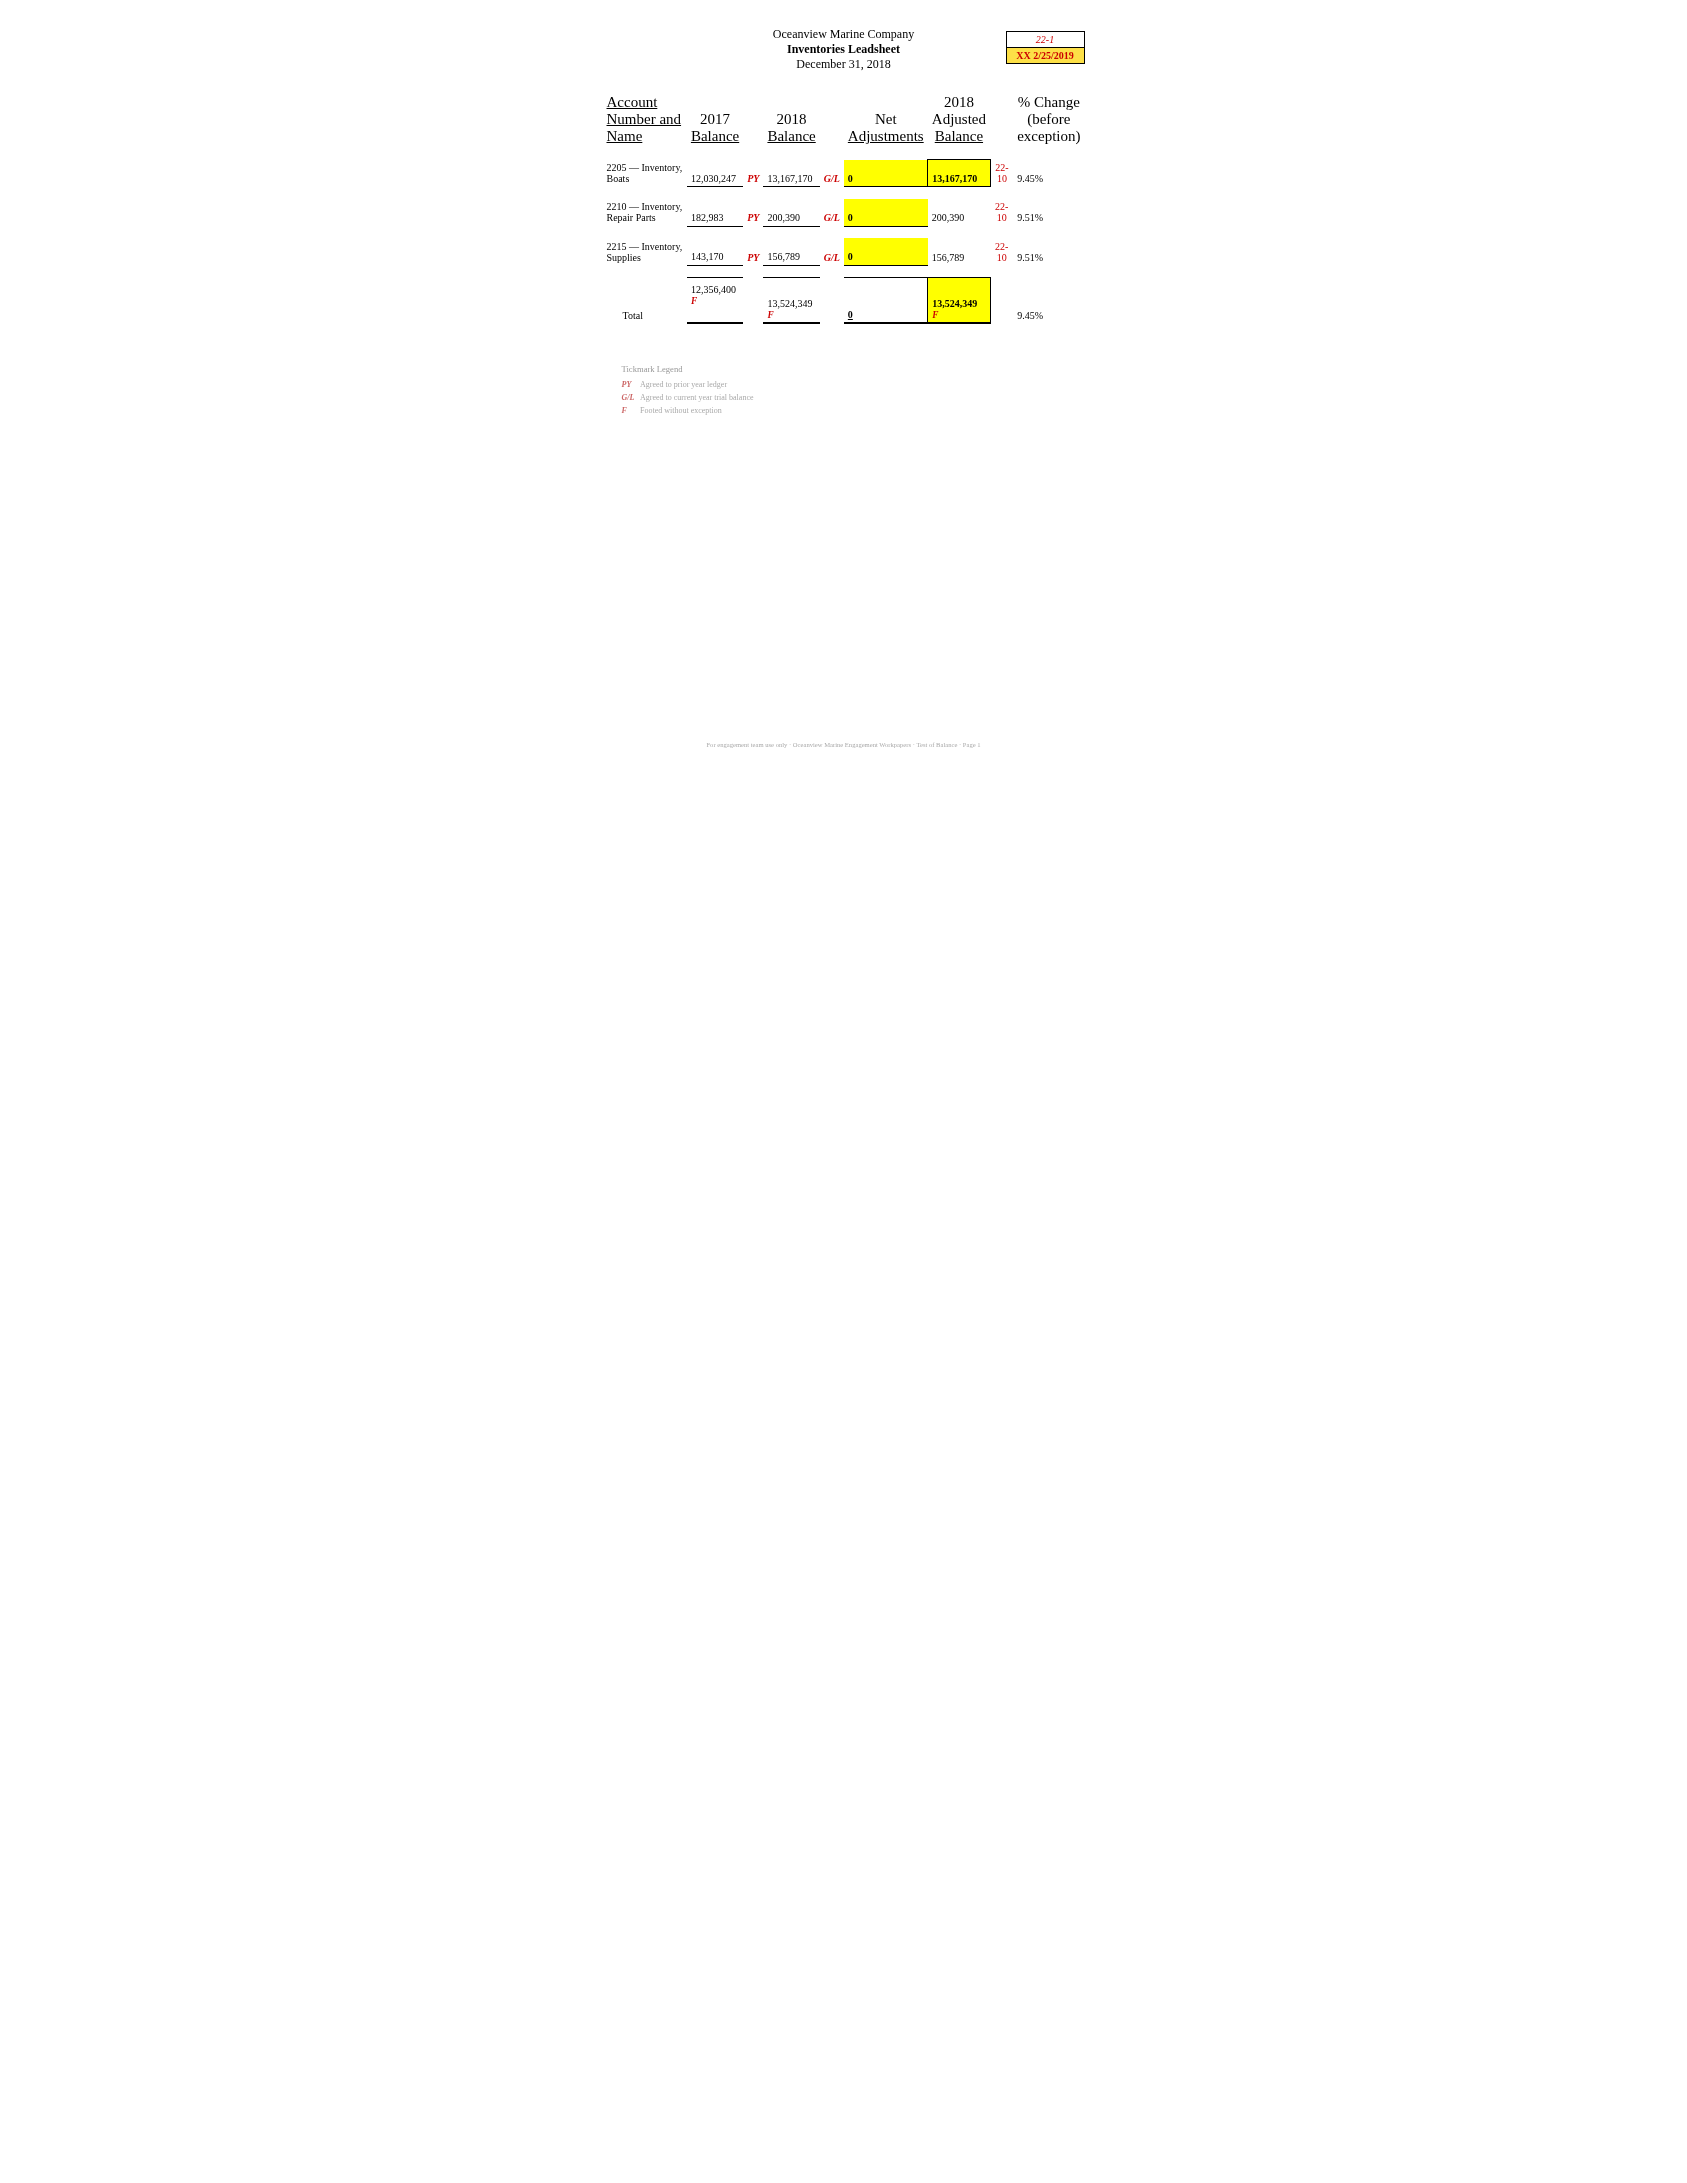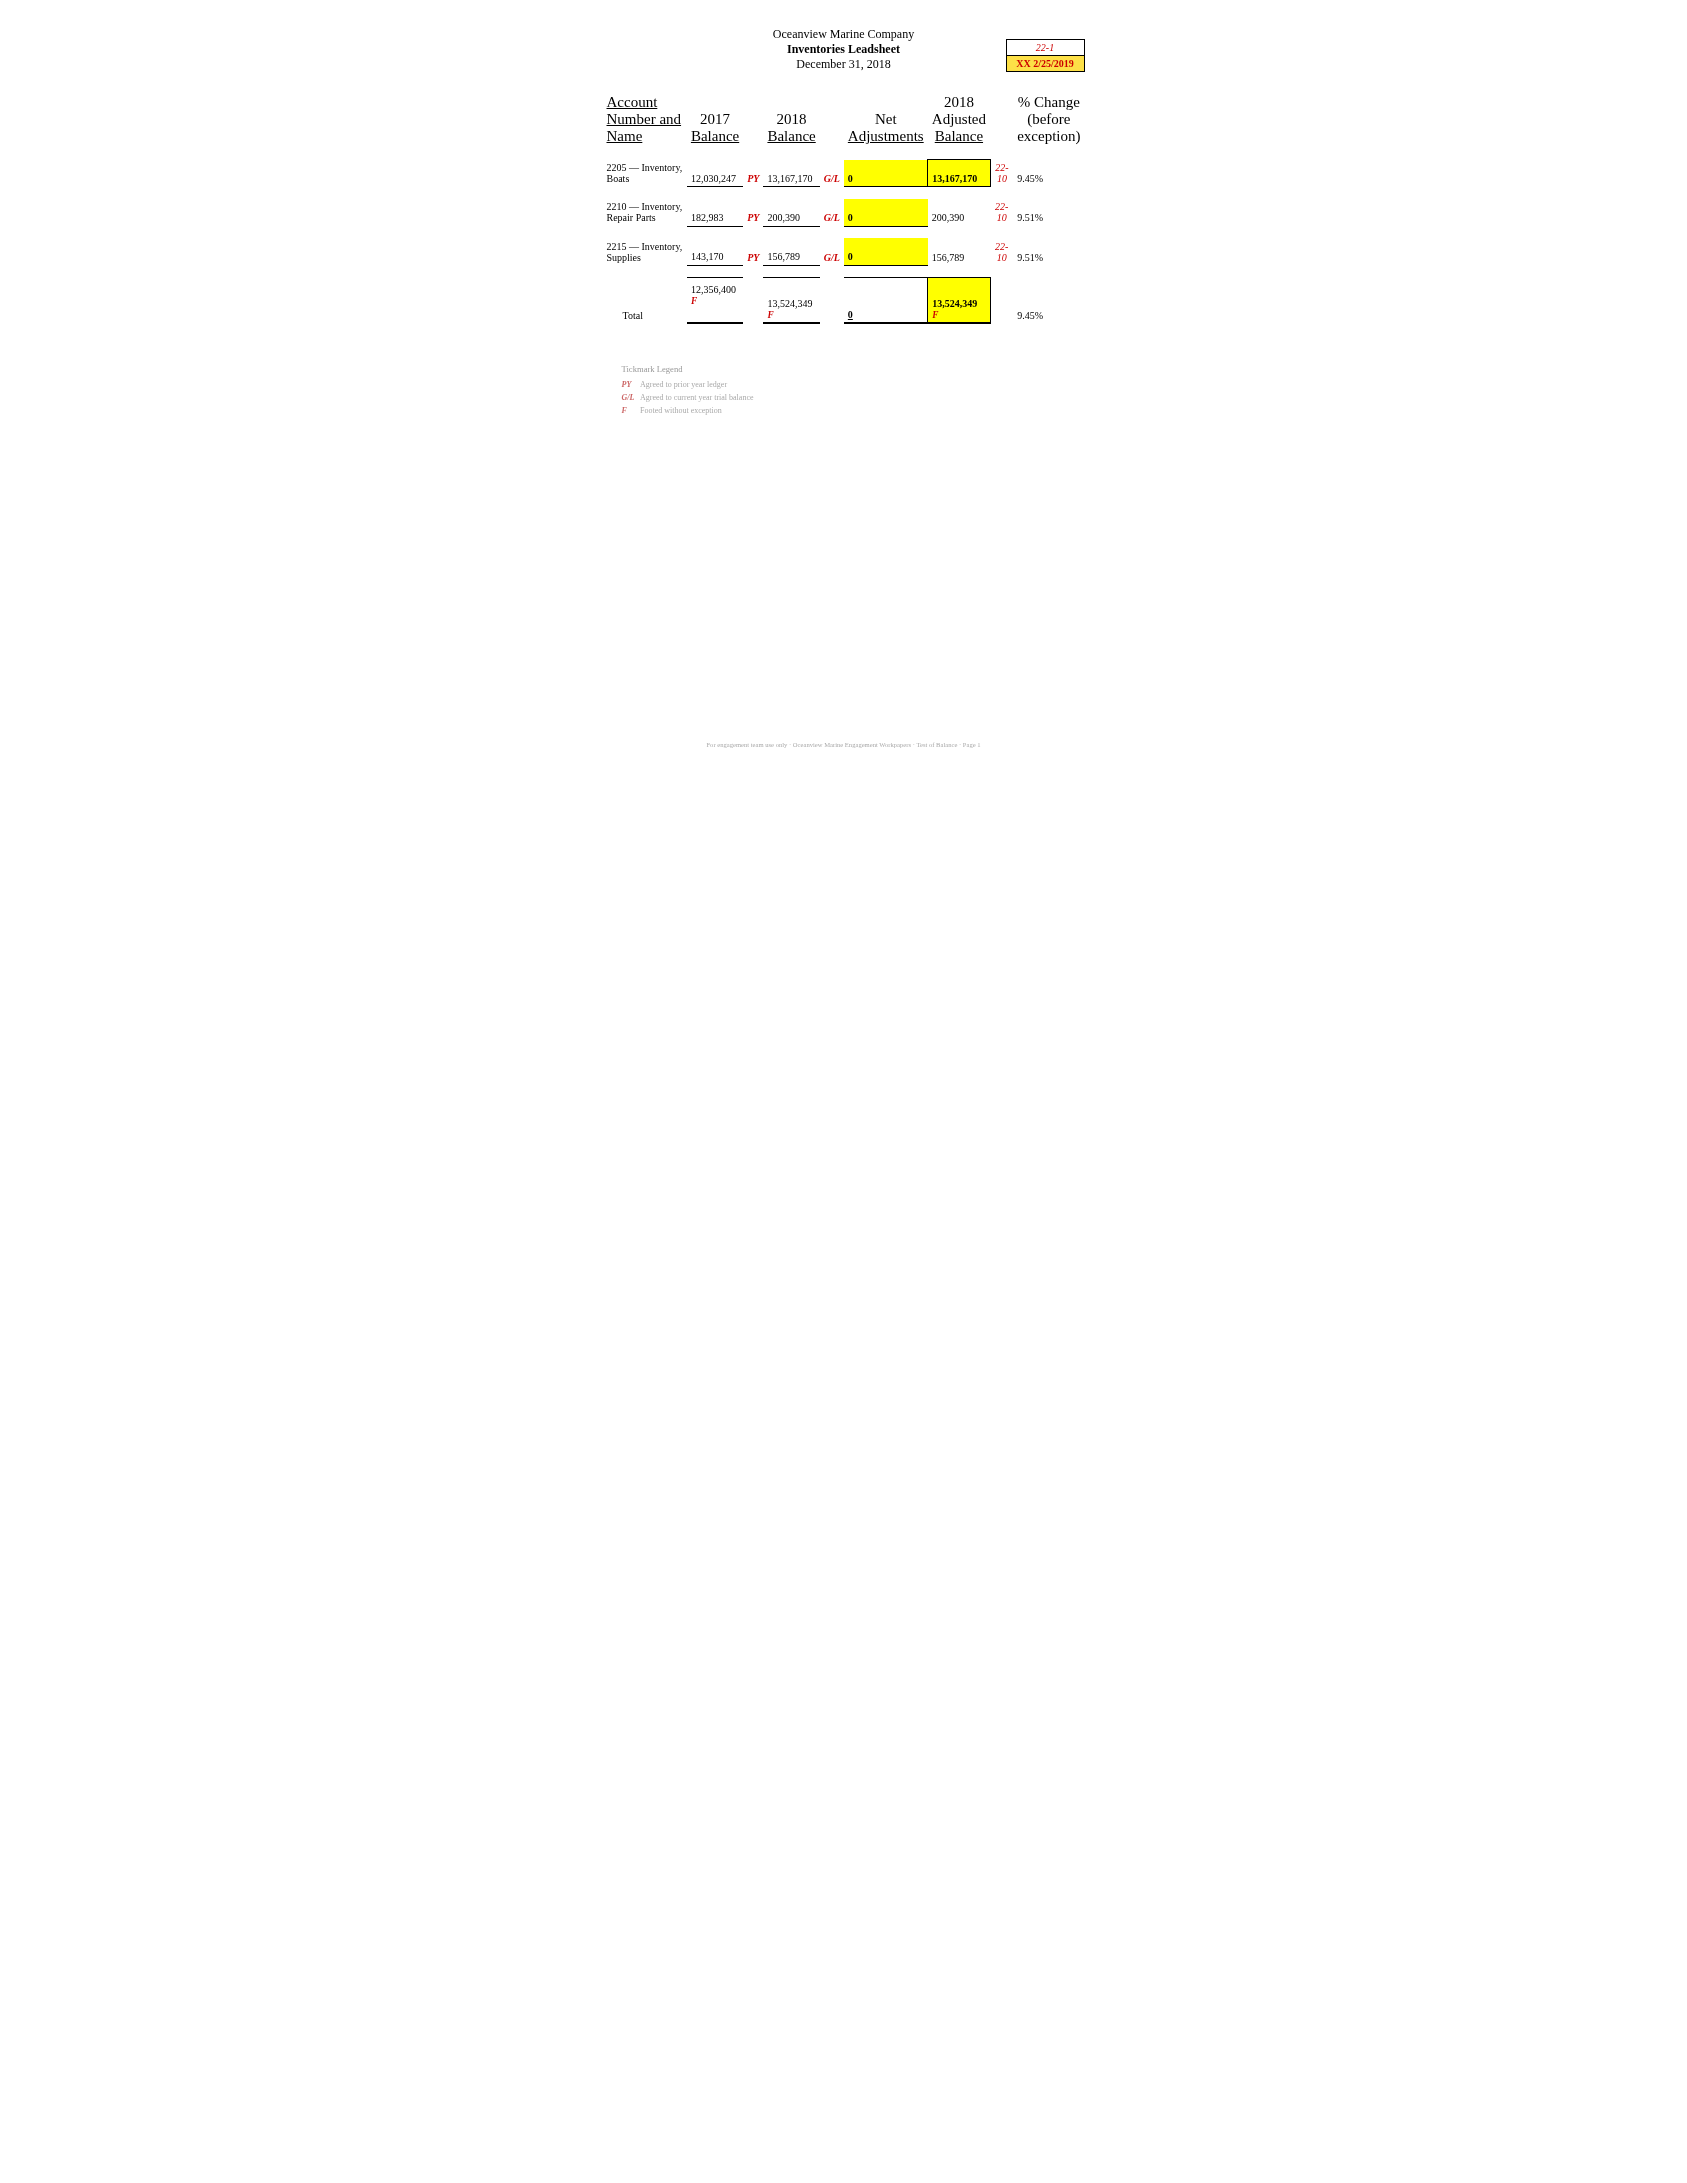--- a/index.html
+++ b/index.html
@@ -15,21 +15,21 @@
     }
 
     .page {
       position: relative;
       min-height: 728px;
     }
 
     
     .ref-box {
       position: absolute;
-      top: 12px;
+      top: 4px;
       right: 0;
       border: 1.3px solid #000;
       text-align: center;
       min-width: 79px;
     }
     .ref-box .ref-top {
       padding: 2px 6.6px;
       font-style: italic;
       font-size: 10px;
       border-bottom: 1.3px solid #000;
@@ -112,21 +112,20 @@
     }
 
     .yellow-bg-border {
       background: #ffff00;
       font-weight: bold;
       border: 1.3px solid #000;
     }
 
     .ref-italic {
       color: #cc0000;
-      font-style: italic;
     }
 
     
     .underline-cell {
       border-bottom: 1.3px solid #000;
     }
 
     
     .footnote-section {
       margin-top: 40px;

